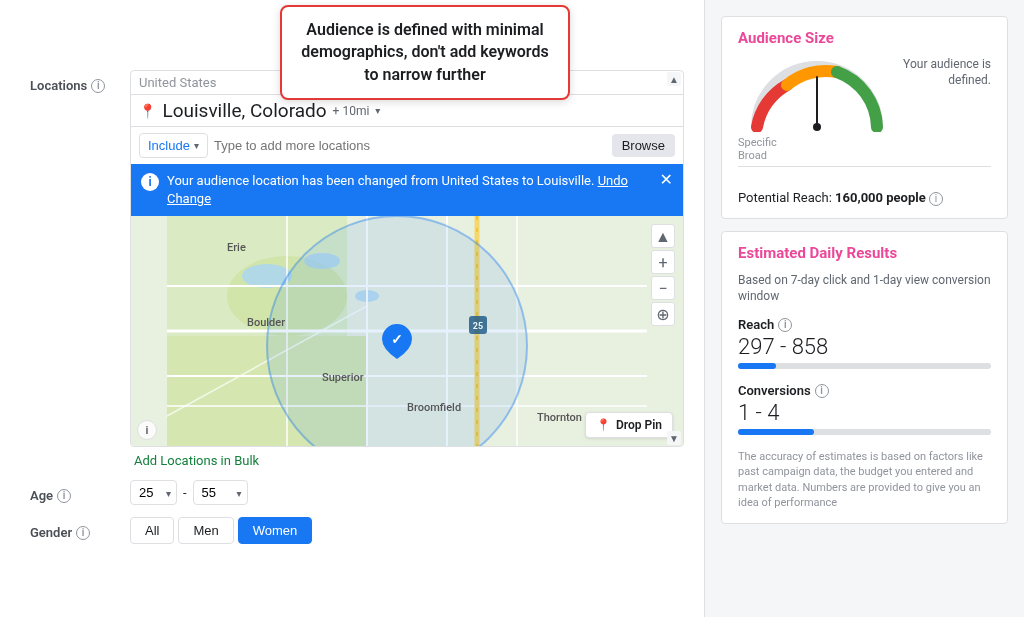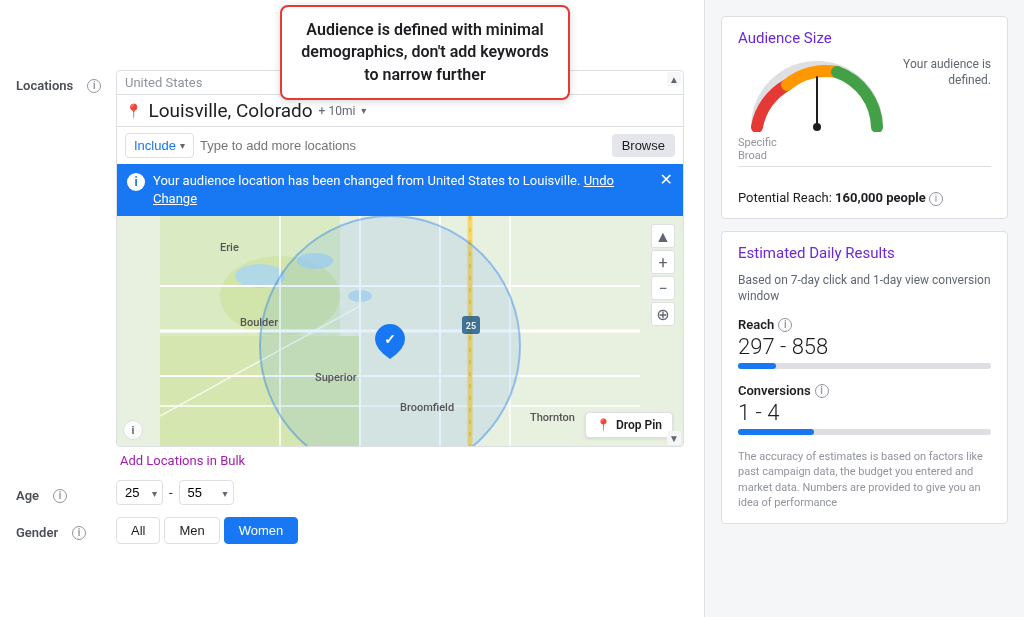--- a/index.html
+++ b/index.html
@@ -14,21 +14,21 @@
     }
     .page-wrapper {
       display: flex;
       width: 1024px;
       min-height: 617px;
       background: #fff;
       position: relative;
     }
     .left-panel {
       flex: 1;
-      padding: 20px 20px 20px 16px;
+      padding: 20px 20px 20px 30px;
       background: #fff;
     }
     .right-panel {
       width: 320px;
       background: #f5f6f7;
       padding: 16px;
       border-left: 1px solid #dddfe2;
     }
 
     
@@ -57,21 +57,21 @@
       margin-bottom: 12px;
     }
     .field-label {
       width: 100px;
       font-weight: 600;
       color: #4b4f56;
       padding-top: 8px;
       font-size: 13px;
       display: flex;
       align-items: center;
-      gap: 14px;
+      gap: 4px;
     }
     .info-icon {
       width: 14px;
       height: 14px;
       border-radius: 50%;
       border: 1.5px solid #90949c;
       display: inline-flex;
       align-items: center;
       justify-content: center;
       font-size: 10px;
@@ -295,21 +295,21 @@
       width: 14px;
       height: 14px;
       display: flex;
       align-items: center;
       justify-content: center;
       border-radius: 2px;
     }
 
     
     .add-bulk-link {
-      color: #a21caf;
+      color: #15803d;
       font-size: 13px;
       cursor: pointer;
       display: inline-block;
       margin-top: 6px;
       margin-left: 4px;
       text-decoration: none;
     }
     .age-select-wrapper {
       position: relative;
       display: inline-block;
@@ -363,23 +363,23 @@
 
     
     .audience-size-section {
       background: #fff;
       border: 1px solid #dddfe2;
       border-radius: 4px;
       padding: 12px 16px;
       margin-bottom: 12px;
     }
     .section-title {
-      font-weight: 400;
+      font-weight: 700;
       font-size: 15px;
-      color: #6d28d9;
+      color: #ec4899;
       margin-bottom: 10px;
     }
     .gauge-wrapper {
       display: flex;
       justify-content: center;
       margin-bottom: 8px;
       position: relative;
     }
     .gauge-svg {
       width: 140px;

